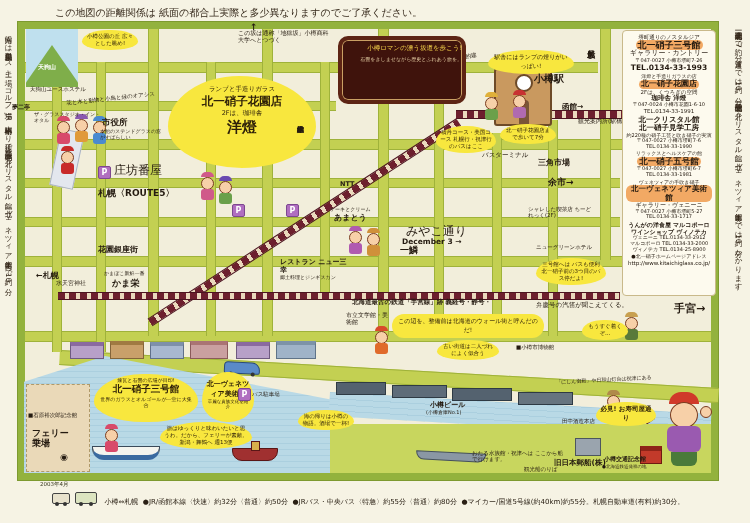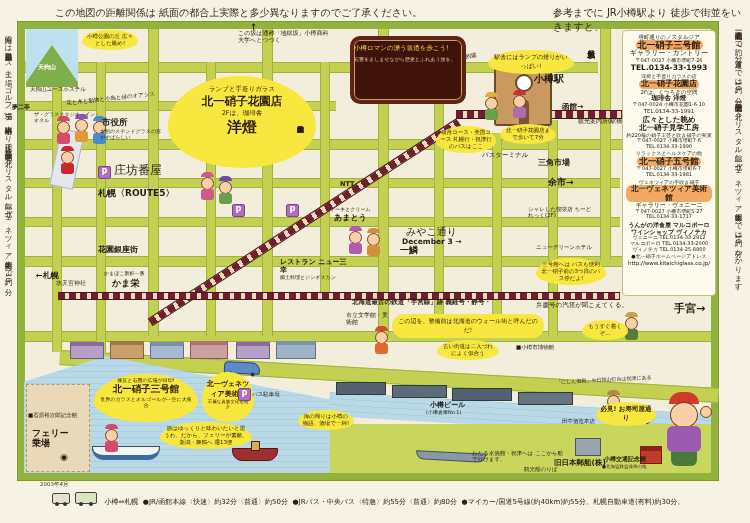--- a/index.html
+++ b/index.html
@@ -23,35 +23,34 @@
           text-align:center;line-height:11px;border-radius:2px;z-index:20;border:1px solid #7d4790;}
   .figure{position:absolute;z-index:18;width:14px;}
   .figure .head{width:11px;height:11px;border-radius:50%;background:#f7d0a8;border:1px solid #7a3c20;margin:0 auto;}
   .figure .cap{height:5px;border-radius:6px 6px 0 0;margin:0 auto;width:13px;}
   .figure .body{width:13px;height:11px;border-radius:3px;margin:-1px auto 0;}
   .sidebar{position:absolute;left:622px;top:30px;width:94px;height:266px;background:#fdfaee;
            border:1px solid #c9b98a;border-radius:4px;z-index:45;padding:3px 3px;box-sizing:border-box;
            text-align:center;overflow:hidden;}
   .sidebar div{line-height:1.12;}
   .hl{display:inline-block;background:#f2a964;border-radius:6px;padding:0 2px;}
-  .sign{position:absolute;left:350px;top:36px;width:116px;height:68px;background:#3f130c;
-        border:4px solid #5d2414;border-radius:10px;z-index:35;text-align:left;box-sizing:border-box;
+  .sign{position:absolute;left:338px;top:36px;width:128px;height:68px;background:#3f130c;
+        border:4px solid #5d2414;border-radius:10px;z-index:35;text-align:right;box-sizing:border-box;
         box-shadow:inset 0 0 0 1px #caa064;}
   .otaru-big{font-size:25px;font-weight:bold;color:#d8b06a;letter-spacing:1px;line-height:1.0;
              font-family:"DejaVu Serif",serif;text-shadow:1px 1px 0 #1e0805;}
   .legend{position:absolute;left:52px;top:492px;width:690px;font-size:7px;color:#2a2014;z-index:40;}
   .wheel{position:absolute;bottom:-3px;width:4px;height:4px;border-radius:50%;background:#333;}
 </style>
 </head>
 <body>
 
 <div class="page">
 
   <div class="mtext" style="left:55px;top:6px;">この地図の距離関係は 紙面の都合上実際と多少異なりますのでご了承ください。</div>
-  <div class="mtext" style="left:553px;top:6px;">参考までに JR小樽駅より 徒歩で街並をいきますと、</div>
   <div class="mtext v" style="left:3px;top:30px;height:445px;font-size:7.5px;">南方には朝里川温泉とスキー場、ゴルフ場。JR南小樽駅より徒歩で北一硝子三号館、北一クリスタル館、北一ヴェネツィア美術館まで約10分。</div>
   <div class="mtext v" style="left:733px;top:26px;height:455px;font-size:7.5px;">北一硝子花園店まで約7分。運河までは約10分。北一硝子三号館や北一クリスタル館、北一ヴェネツィア美術館までは約10分かかります。</div>
 
   <div class="frame"></div>
 
   <div class="road" style="left:25px;top:62px;width:573px;height:9px;"></div>
   <div class="road" style="left:25px;top:101px;width:311px;height:8px;"></div>
   <div class="road" style="left:25px;top:139px;width:686px;height:9px;"></div>
   <div class="road" style="left:25px;top:178px;width:595px;height:8px;"></div>
   <div class="road" style="left:25px;top:217px;width:595px;height:8px;"></div>
@@ -111,21 +110,21 @@
     <div style="font-size:9px;font-weight:bold;"><span class="hl">北一硝子三号館</span></div>
     <div style="font-size:7px;">ギャラリー・カントリー</div>
     <div style="font-size:5px;">〒047-0027 小樽市堺町7-26</div>
     <div style="font-size:7.5px;font-weight:bold;">TEL.0134-33-1993</div>
     <div style="font-size:5px;margin-top:2px;">洋燈と手造りガラスの店</div>
     <div style="font-size:8px;font-weight:bold;"><span class="hl">北一硝子花園店</span></div>
     <div style="font-size:5.5px;">2Fは、くつろぎの空間</div>
     <div style="font-size:6.5px;font-weight:bold;">珈琲舎 洋燈</div>
     <div style="font-size:5px;">〒047-0024 小樽市花園1-6-10</div>
     <div style="font-size:5.5px;">TEL.0134-33-1991</div>
-    <div style="font-size:7.5px;font-weight:bold;margin-top:2px;">広々とした眺め</div>
+    <div style="font-size:7.5px;font-weight:bold;margin-top:2px;">北一クリスタル館</div>
     <div style="font-size:7.5px;font-weight:bold;">北一硝子見学工房</div>
     <div style="font-size:5px;">約220種の硝子工芸と吹き硝子の実演</div>
     <div style="font-size:5px;">〒047-0027 小樽市堺町7-6</div>
     <div style="font-size:5px;">TEL.0134-33-1990</div>
     <div style="font-size:5px;margin-top:2px;">リラックスとヘルスケアの館</div>
     <div style="font-size:8.5px;font-weight:bold;"><span class="hl">北一硝子五号館</span></div>
     <div style="font-size:5px;">〒047-0027 小樽市堺町6-7</div>
     <div style="font-size:5px;">TEL.0134-33-1981</div>
     <div style="font-size:5px;margin-top:2px;">ヴェネツィアの手吹き硝子</div>
     <div style="font-size:7.5px;font-weight:bold;"><span class="hl">北一ヴェネツィア美術館</span></div>
@@ -188,21 +187,21 @@
   <div class="lbl b" style="left:36px;top:271px;font-size:8px;">←札幌</div>
   <div class="lbl b" style="left:98px;top:245px;font-size:8px;">花園銀座街</div>
   <div class="lbl" style="left:56px;top:280px;font-size:6px;">水天宮神社</div>
   <div class="lbl" style="left:104px;top:271px;font-size:5px;">かまぼこ新鮮一番</div>
   <div class="lbl b" style="left:112px;top:278px;font-size:9px;">かま栄</div>
   <div class="lbl b v" style="left:296px;top:120px;font-size:7px;">函館本線</div>
   <div class="lbl b" style="left:340px;top:181px;font-size:6.5px;">NTT</div>
   <div class="lbl" style="left:330px;top:207px;font-size:5px;">ケーキとクリーム</div>
   <div class="lbl b" style="left:334px;top:213px;font-size:8px;">あまとう</div>
   <div class="lbl b" style="left:400px;top:199px;font-size:9px;margin-top:46px;">一鱗</div>
-  <div class="lbl" style="left:406px;top:226px;font-size:10px;">みやこ通り</div>
+  <div class="lbl" style="left:406px;top:226px;font-size:12px;font-family:Liberation Mono, monospace;">みやこ通り</div>
   <div class="lbl b" style="left:402px;top:238px;font-size:7.5px;">December 3 →</div>
   <div class="lbl b" style="left:280px;top:258px;width:72px;font-size:7px;">レストラン ニュー三幸</div>
   <div class="lbl" style="left:280px;top:275px;width:70px;font-size:5px;">郷土料理とジンギスカン</div>
   <div class="lbl b" style="left:352px;top:299px;width:180px;font-size:6.5px;">北海道最古の鉄道「手宮線」跡 義経号・静号・</div>
   <div class="lbl" style="left:536px;top:302px;width:130px;font-size:6.5px;">弁慶号の汽笛が聞こえてくる。</div>
   <div class="lbl" style="left:346px;top:312px;width:46px;font-size:6px;">市立文学館・美術館</div>
   <div class="lbl" style="left:528px;top:206px;width:64px;font-size:5.5px;">シャレした喫茶店 ちーどれっく(2F)</div>
   <div class="lbl" style="left:536px;top:244px;width:62px;font-size:5.5px;">ニューグリーンホテル</div>
   <div class="lbl b" style="left:430px;top:401px;font-size:7px;z-index:31;">小樽ビール</div>
   <div class="lbl" style="left:426px;top:410px;font-size:5px;z-index:31;">(小樽倉庫No.1)</div>

